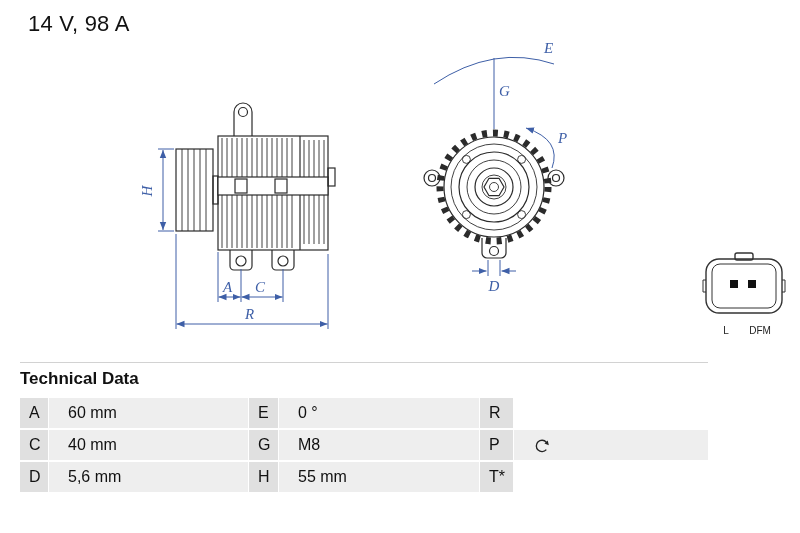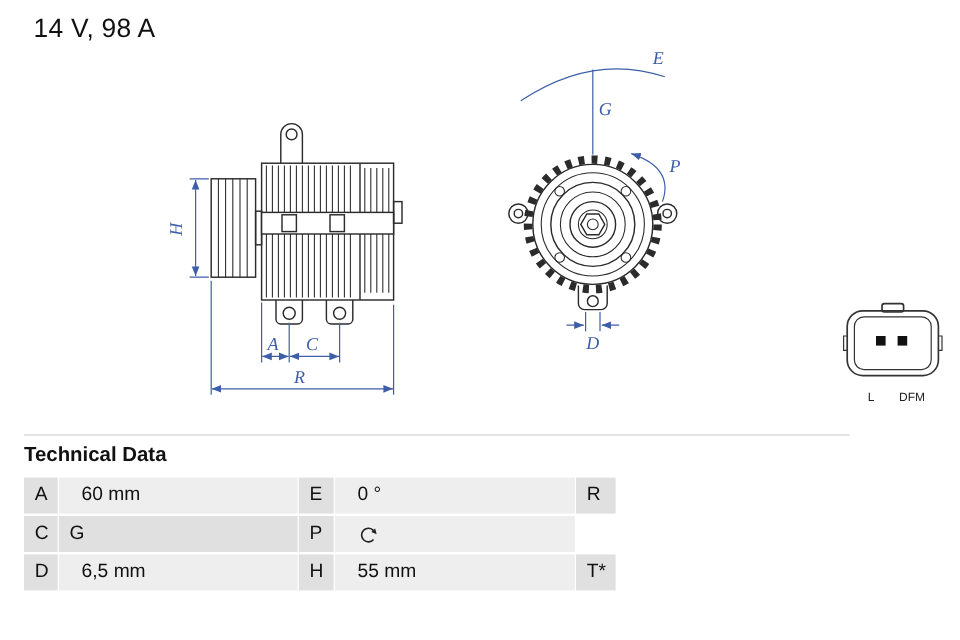--- a/index.html
+++ b/index.html
@@ -155,33 +155,35 @@
     <div class="trow">
       <div class="tl">A</div>
       <div class="tv">60 mm</div>
       <div class="tl">E</div>
       <div class="tv">0 °</div>
       <div class="tl">R</div>
     </div>
 
     <div class="trow">
       <div class="tl">C</div>
+      <div class="tv">40 mm</div>
       <div class="tl">G</div>
+      <div class="tv">M8</div>
       <div class="tl">P</div>
       <div class="tv">
         <svg class="rot" width="18" height="18" viewBox="0 0 20 20">
           <path d="M14.8,15.1 A6.3,6.3 0 1 1 14.8,6.9" fill="none" stroke="#222" stroke-width="1.5"></path>
           <polygon points="17.6,10.2 16.3,5.0 12.7,8.2" fill="#222"></polygon>
         </svg>
       </div>
     </div>
 
     <div class="trow">
       <div class="tl">D</div>
-      <div class="tv">6,5 mm</div>
+      <div class="tv">5,6 mm</div>
       <div class="tl">H</div>
       <div class="tv">55 mm</div>
       <div class="tl">T*</div>
     </div>
 
   </div>
 
 </div>
 
 </body></html>

